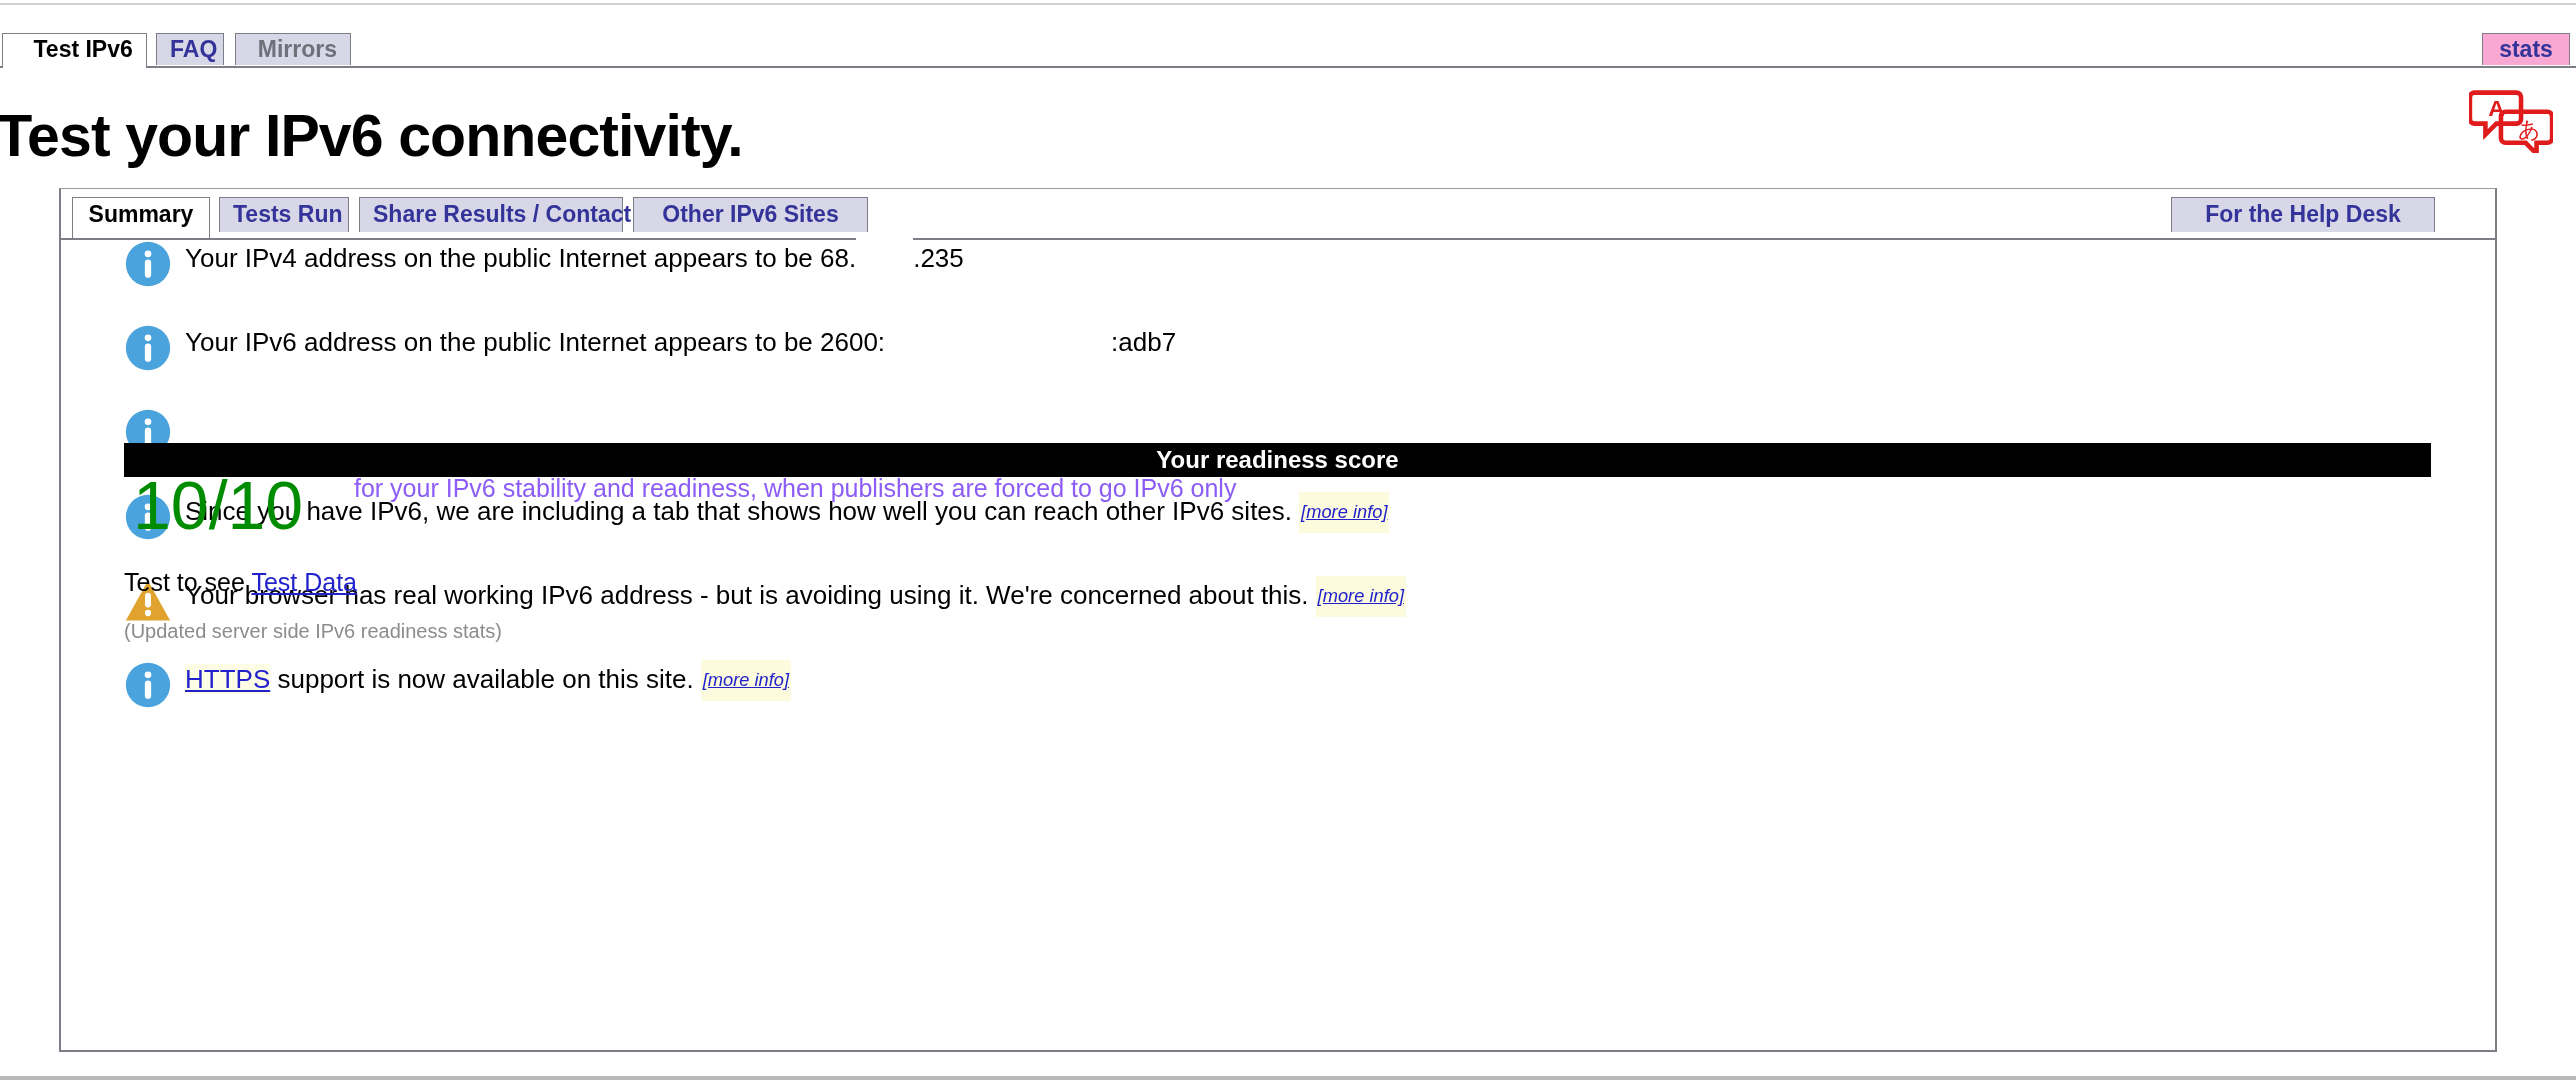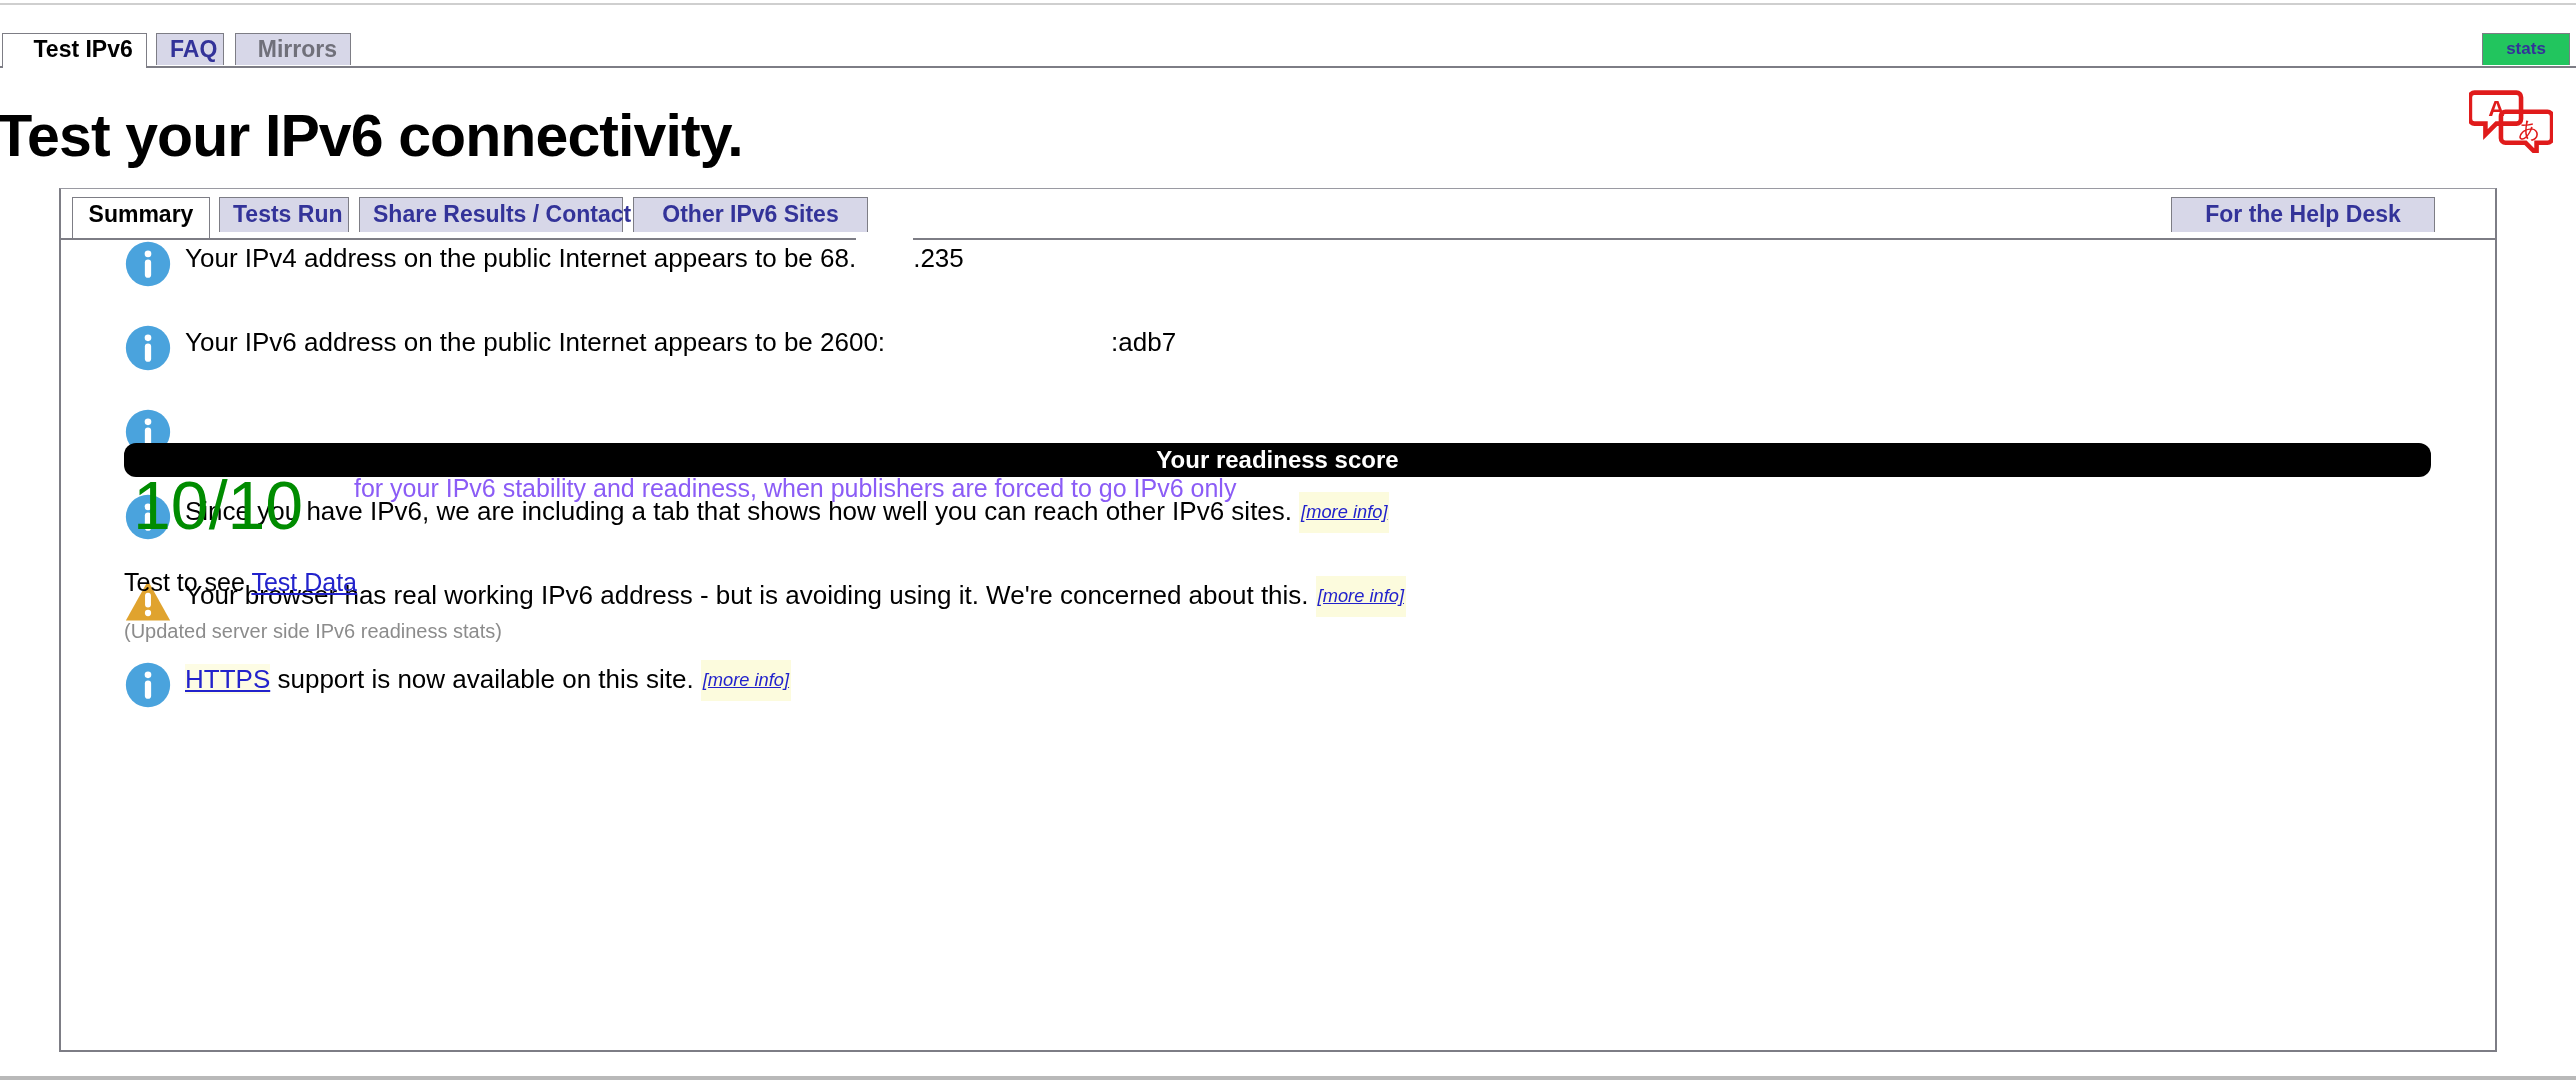--- a/index.html
+++ b/index.html
@@ -64,23 +64,23 @@
 
   .stats-btn {
     position: absolute;
     top: 16.5px;
     left: 2482px;
     width: 88px;
     height: 32px;
     box-sizing: border-box;
     border: 1.8px solid #7d7d85;
     border-bottom: none;
-    background: #22c55e;
+    background: #f9a8d4;
     color: #333399;
-    font-size: 17px;
+    font-size: 23px;
     font-weight: bold;
     line-height: 30px;
     text-align: center;
     z-index: 6;
   }
 
   
   .page-title {
     position: absolute;
     top: 102px;
@@ -219,21 +219,20 @@
     left: 63px;
     top: 254px;
     width: 2307px;
     height: 34px;
     background: #000000;
     color: #ffffff;
     font-size: 24px;
     font-weight: bold;
     line-height: 34px;
     text-align: center;
-    border-radius: 12px;
   }
   .score-number {
     position: absolute;
     left: 72px;
     top: 275px;
     font-size: 68px;
     color: #008c00;
     line-height: 83px;
     white-space: nowrap;
   }

